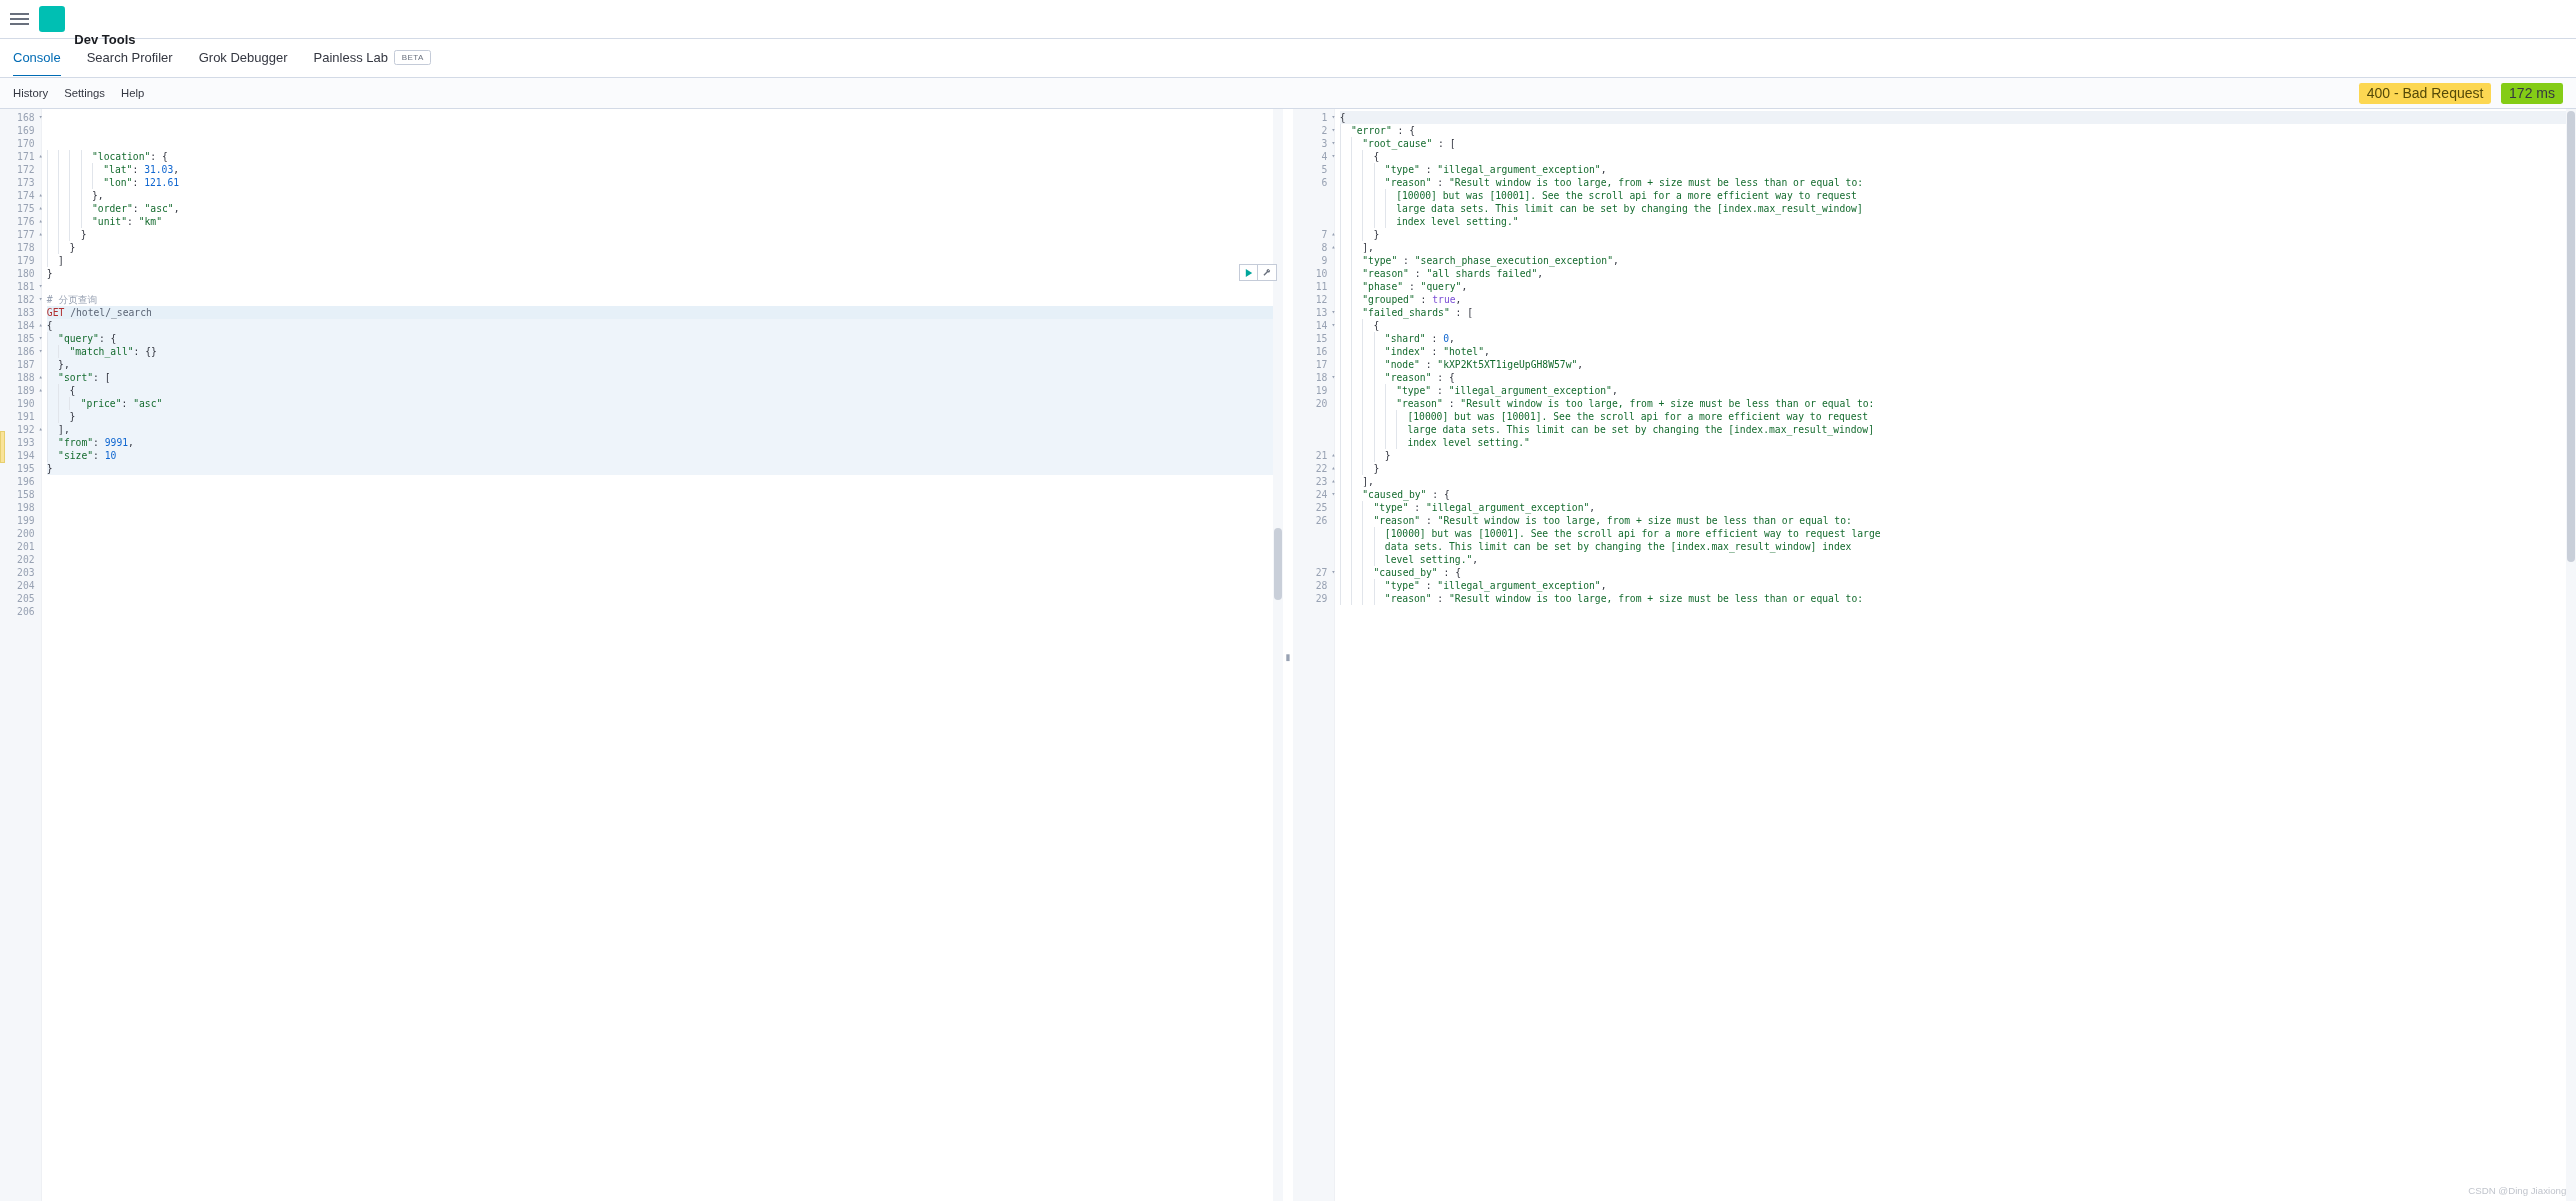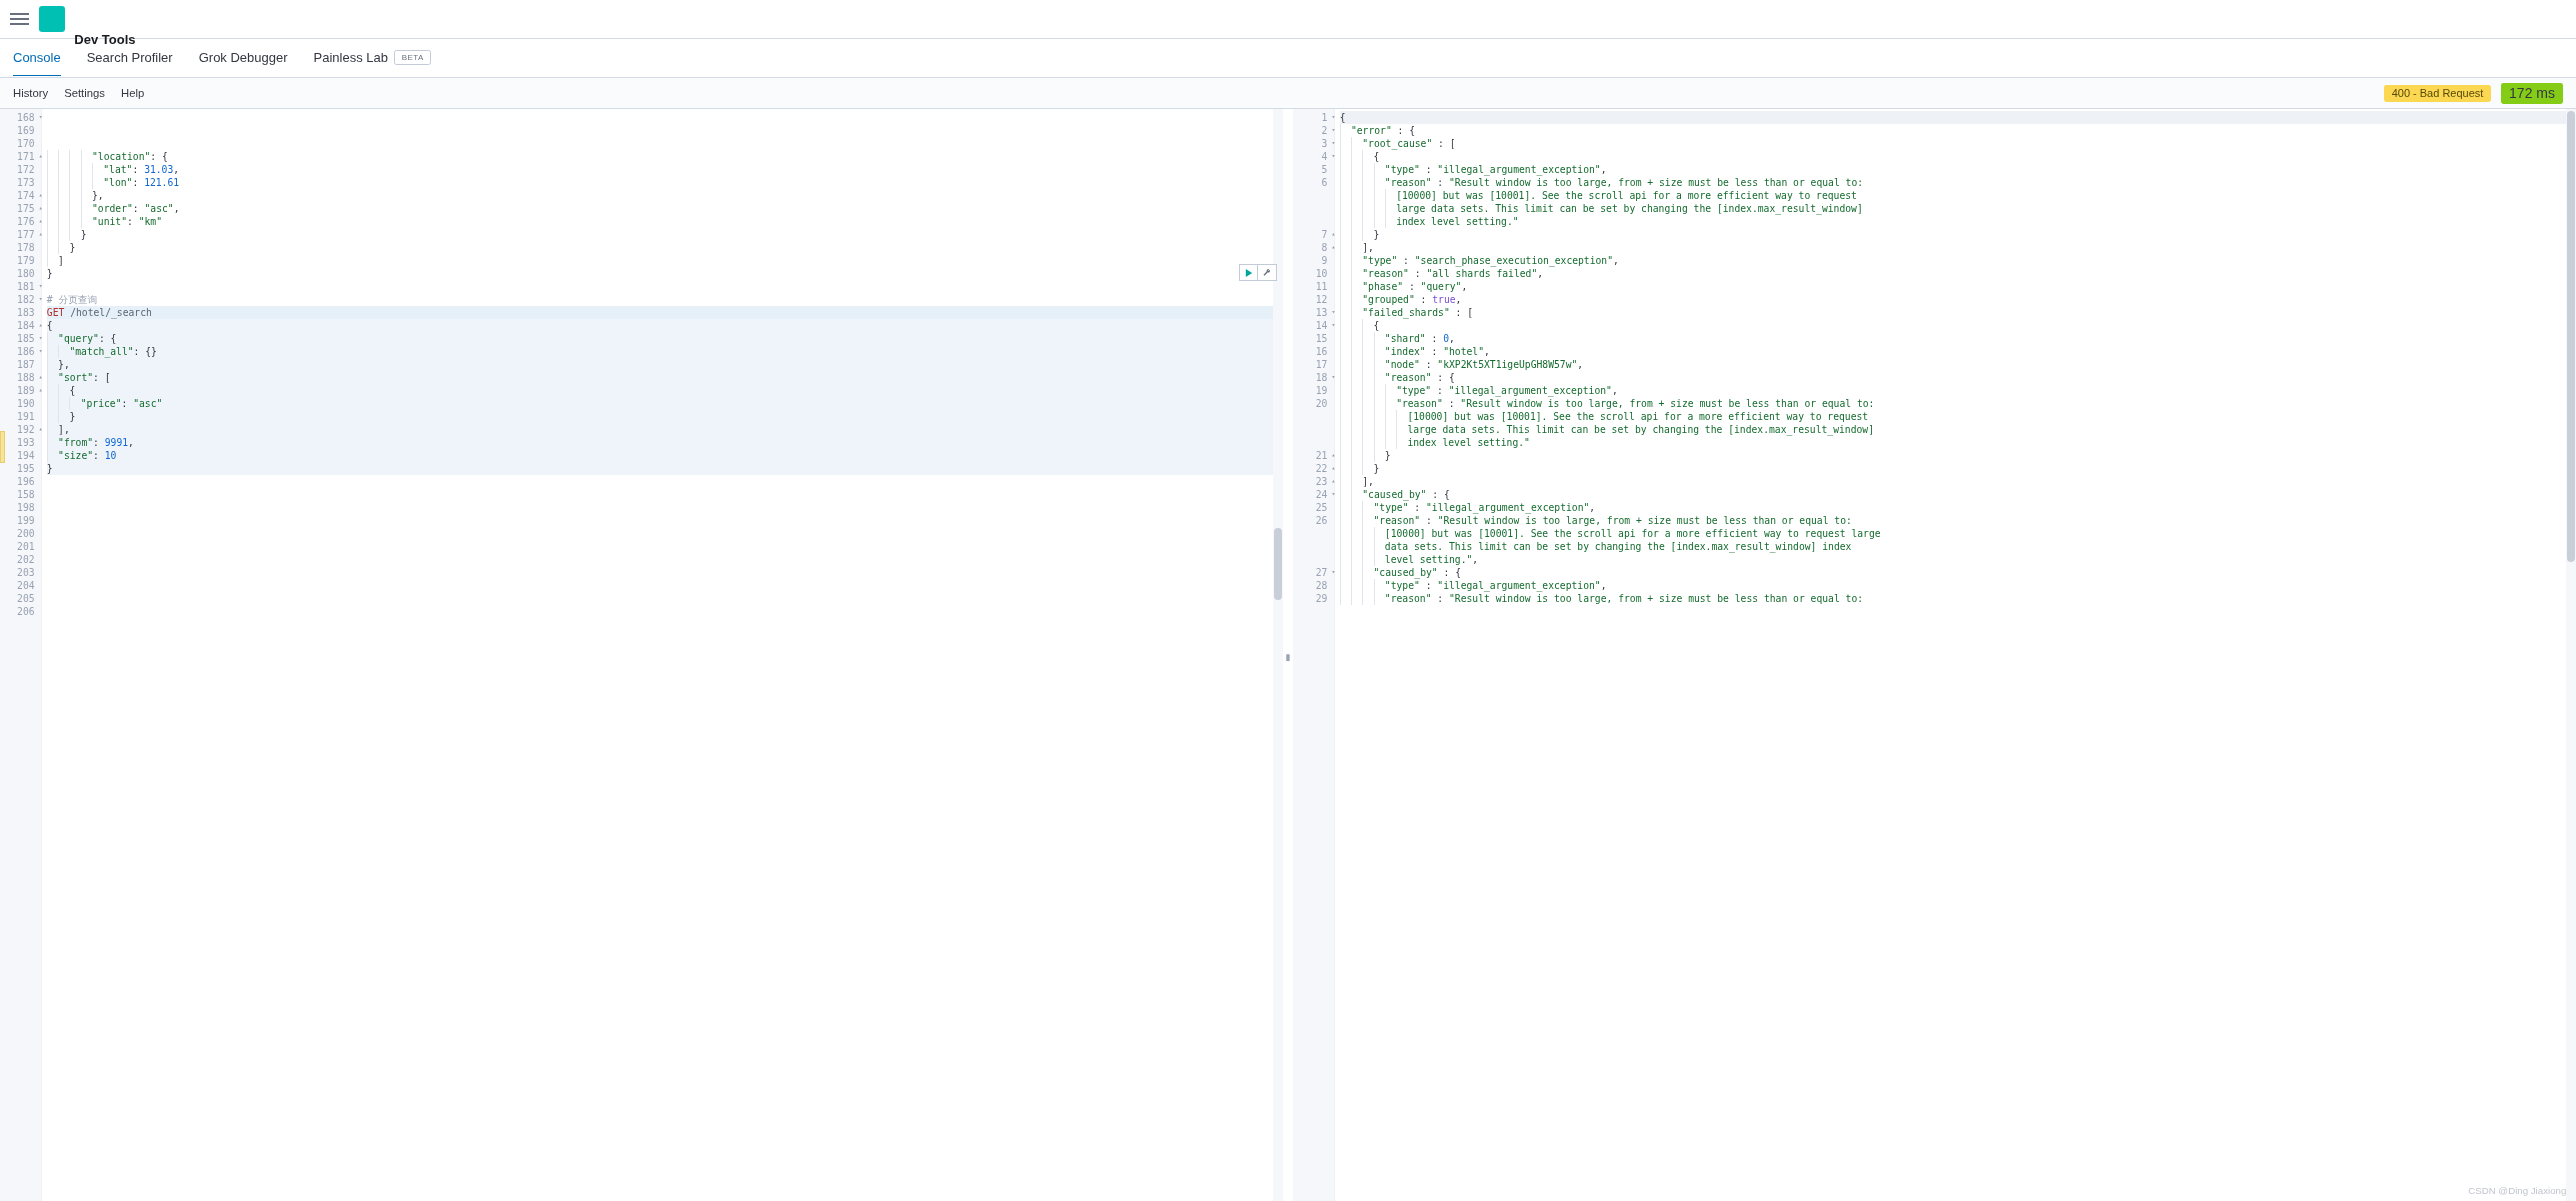--- a/index.html
+++ b/index.html
@@ -85,21 +85,21 @@
 }
 .subbar-right {
   display: flex;
   align-items: center;
   gap: 9.7px;
 }
 .status-badge {
   background: #fcd752;
   color: #554a08;
   padding: 2.4px 8px;
-  font-size: 11px;
+  font-size: 14px;
   font-weight: 500;
   border-radius: 2.4px;
 }
 .timing-badge {
   background: #84cc16;
   color: #343741;
   padding: 2.4px 8px;
   font-size: 14px;
   border-radius: 2.4px;
 }

